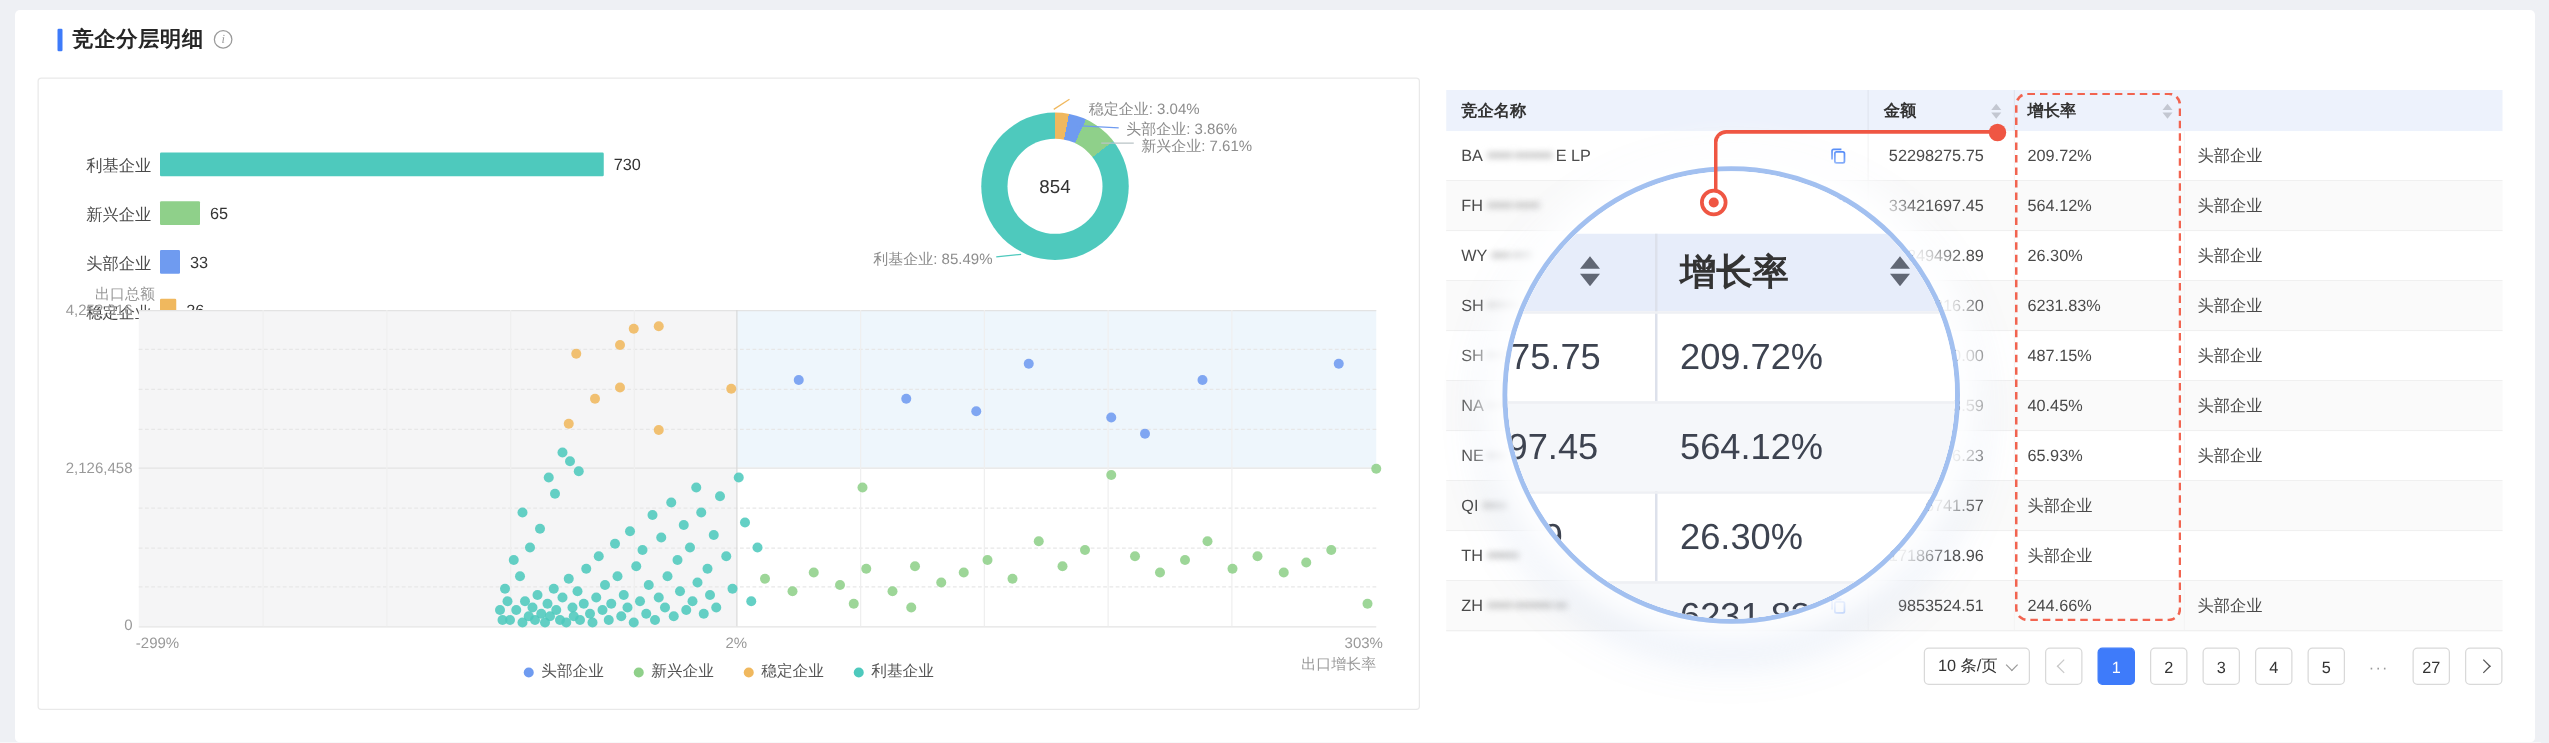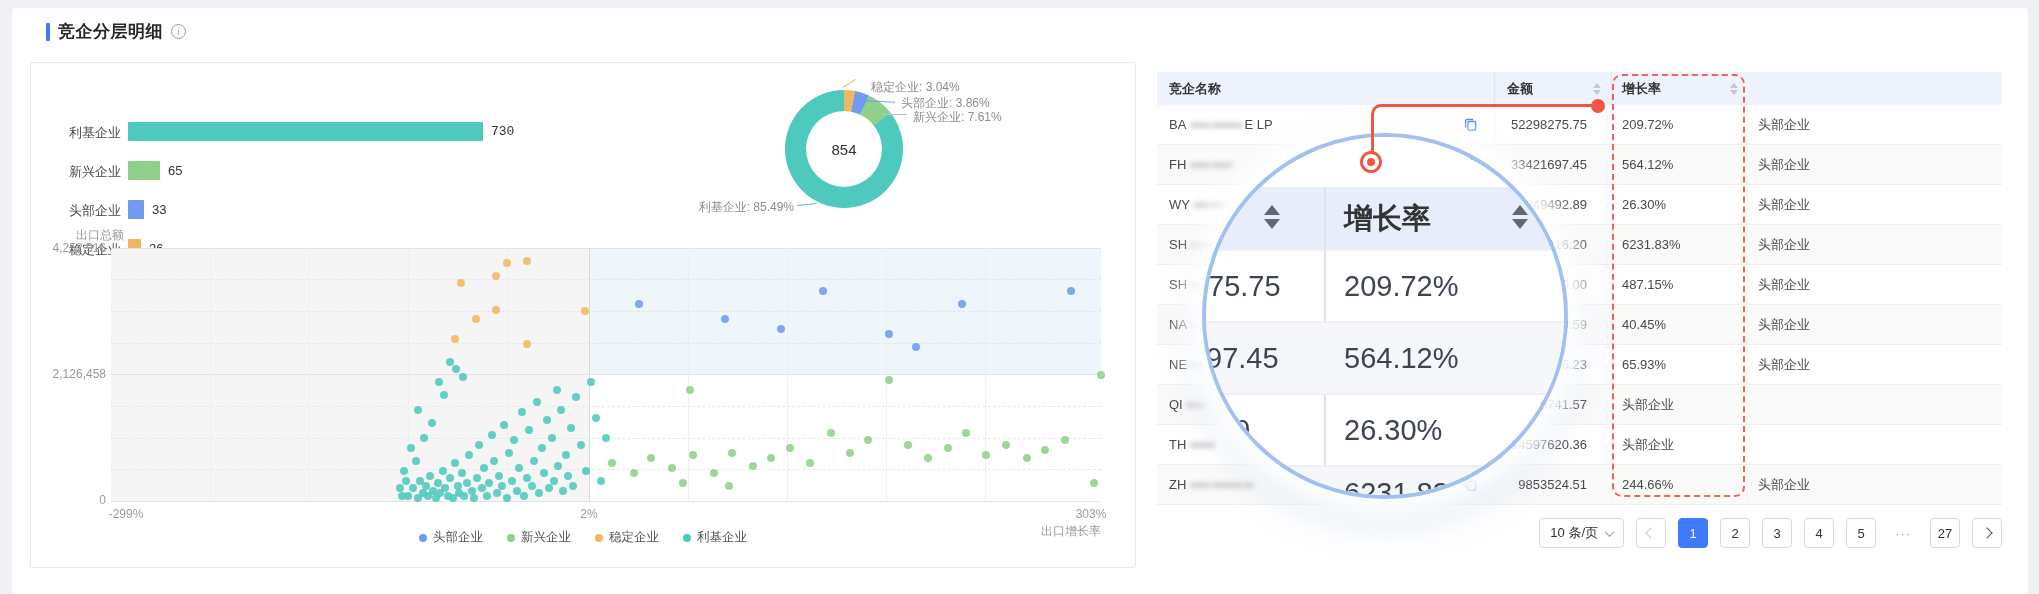--- a/index.html
+++ b/index.html
@@ -108,21 +108,21 @@
   <div class="title-row">
     <div class="accent-bar"></div>
     <div class="page-title">竞企分层明细</div>
     <div class="info-icon">i</div>
   </div>
 
   <div class="chart-panel">
     <div id="bar-chart">
         <div class="bar-label" style="left: 8px; top: 61px;">利基企业</div>
         <div class="bar-rect" style="left: 97px; top: 59px; width: 355px; background: rgb(78, 201, 189);"></div>
-        <div class="bar-value" style="left: 460px; top: 61px; font-family: Liberation Mono, monospace;">730</div>
+        <div class="bar-value" style="left: 460px; top: 61px;">730</div>
         <div class="bar-label" style="left: 8px; top: 100px;">新兴企业</div>
         <div class="bar-rect" style="left: 97px; top: 98px; width: 32px; background: rgb(143, 208, 138);"></div>
         <div class="bar-value" style="left: 137px; top: 100px;">65</div>
         <div class="bar-label" style="left: 8px; top: 139px;">头部企业</div>
         <div class="bar-rect" style="left: 97px; top: 137px; width: 16px; background: rgb(111, 155, 240);"></div>
         <div class="bar-value" style="left: 121px; top: 139px;">33</div>
         <div class="bar-label" style="left: 8px; top: 178px;">稳定企业</div>
         <div class="bar-rect" style="left: 97px; top: 176px; width: 13px; background: rgb(240, 184, 94);"></div>
         <div class="bar-value" style="left: 118px; top: 178px;">26</div>
       </div>
@@ -465,21 +465,21 @@
         <div class="t-row">
           <div class="t-cell c-name">
             <span>TH</span>
             <span class="masked">■■■■■</span>
             <span></span>
             <span class="copy-btn"><svg width="15" height="15" viewBox="0 0 16 16">
                 <rect x="5.2" y="4.8" width="8.2" height="9.4" rx="1.4" fill="none" stroke="#3f7ef7" stroke-width="1.5"></rect>
                 <path d="M10.8 2.6 H4.2 A1.4 1.4 0 0 0 2.8 4 V11.4" fill="none" stroke="#3f7ef7" stroke-width="1.5"></path>
               </svg></span>
           </div>
-          <div class="t-cell c-amount">14597620.36</div>
+          <div class="t-cell c-amount">17186718.96</div>
           <div class="t-cell c-type">头部企业</div>
         </div>
         <div class="t-row zebra">
           <div class="t-cell c-name">
             <span>ZH</span>
             <span class="masked">■■■■ ■■■■■■ ■■</span>
             <span></span>
             <span class="copy-btn"><svg width="15" height="15" viewBox="0 0 16 16">
                 <rect x="5.2" y="4.8" width="8.2" height="9.4" rx="1.4" fill="none" stroke="#3f7ef7" stroke-width="1.5"></rect>
                 <path d="M10.8 2.6 H4.2 A1.4 1.4 0 0 0 2.8 4 V11.4" fill="none" stroke="#3f7ef7" stroke-width="1.5"></path>

